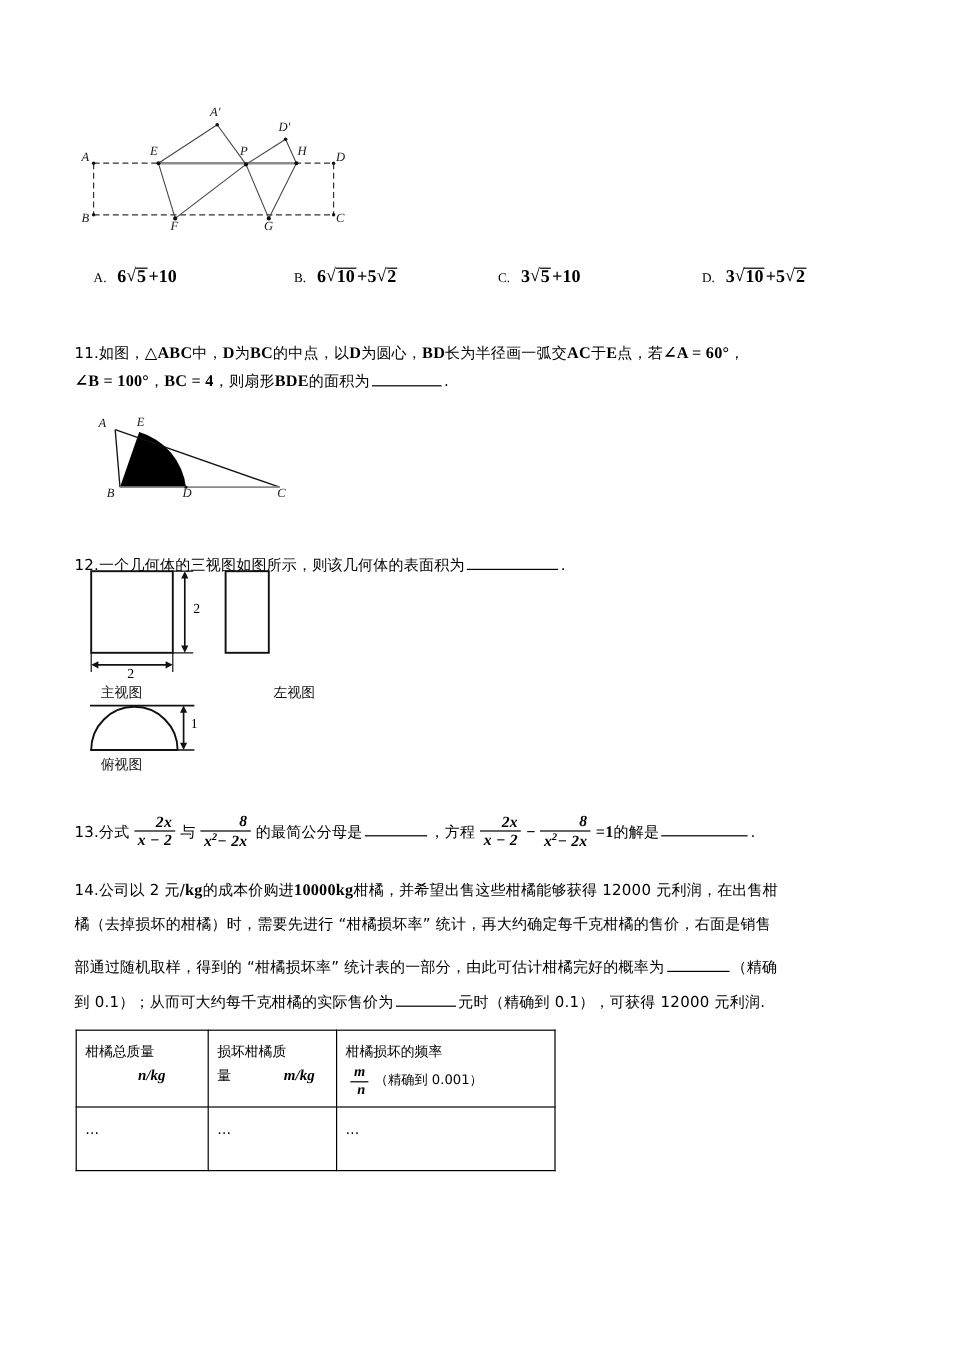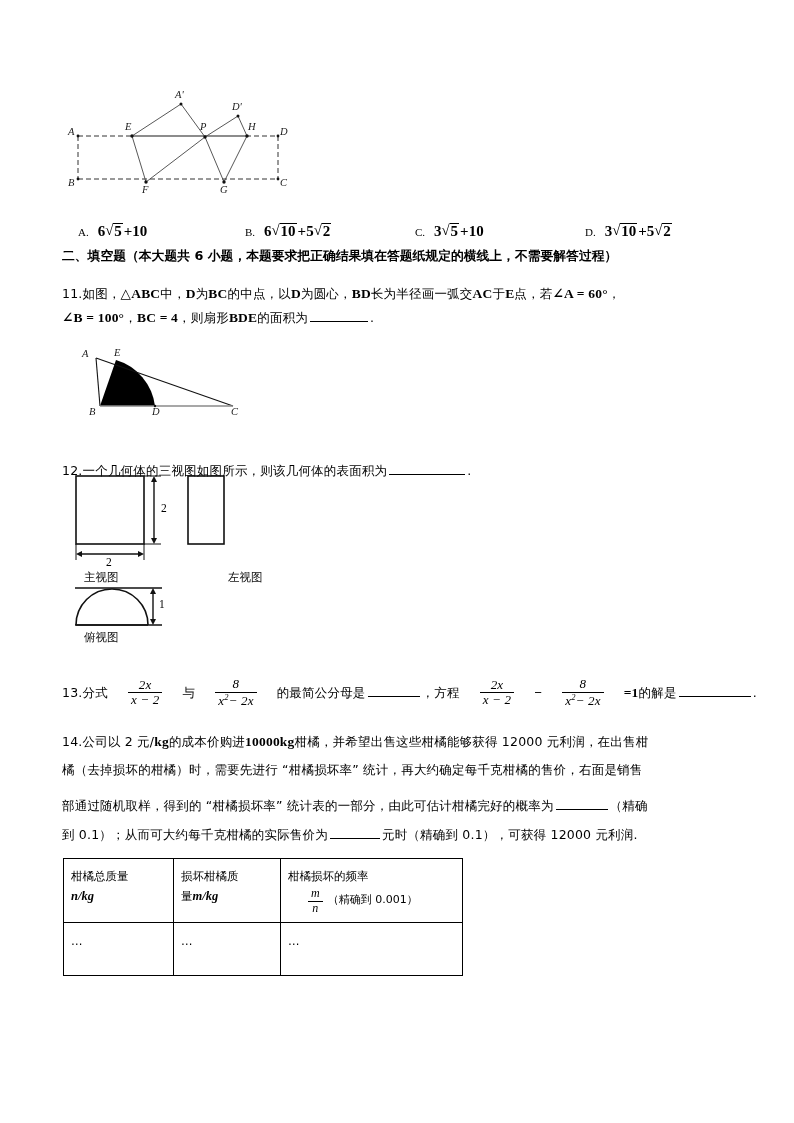--- a/index.html
+++ b/index.html
@@ -88,27 +88,27 @@
   .rad > span {
     border-top: 1.3px solid #000;
     display: inline-block;
     padding: 0 1px;
     line-height: 1.05;
   }
   
   .frac {
     display: inline-block;
     vertical-align: middle;
-    text-align: center;
-    font-family: "Liberation Serif", "DejaVu Serif", serif;
-    font-weight: normal;
+    text-align: right;
+    font-family: "Liberation Serif", "DejaVu Serif", serif;
+    font-weight: bold;
     font-style: italic;
     font-size: 13px;
     line-height: 1.12;
-    margin: 0 20px;
+    margin: 0 4px;
     position: relative;
     top: -1px;
   }
   .frac .num { display: block; padding: 0 3px; }
   .frac .den { display: block; padding: 0 3px; border-top: 1.2px solid #000; }
   .frac sup { font-size: 8.5px; font-style: italic; }
   
   .fig { position: absolute; }
   .lbl {
     position: absolute;
@@ -150,20 +150,21 @@
   }
   #freq-table td.c1 { width: 95px; }
   #freq-table td.c2 { width: 92px; }
   #freq-table td.c3 { width: 167px; }
   #freq-table tr.data td { height: 36px; padding-top: 8px; }
   .unit {
     font-family: "Liberation Serif", "DejaVu Serif", serif;
     font-weight: bold;
     font-style: italic;
     font-size: 12.5px;
+    margin-left: 44px;
   }
   .small-cn { font-size: 11px; }
   .q-line { position: absolute; }
 </style>
 </head>
 <body>
 
 <div class="page">
 
   <div class="fig" id="fig1" style="left:60px; top:85px; width:320px; height:115px;">
@@ -235,21 +236,20 @@
     </div>
 
     <div class="option" style="left:507px;">
       <span class="opt-label">D.</span>
       <span class="opt-expr">
         <span>3</span><span class="rad"><span>10</span></span><span>+</span><span>5</span><span class="rad"><span>2</span></span>
       </span>
     </div>
   </div>
 
-  <div class="sec-title q-line" style="left:62px; top:248px; width:700px;">二、填空题（本大题共 6 小题，本题要求把正确结果填在答题纸规定的横线上，不需要解答过程）</div>
 
   <div class="cn q-line" style="left:62px; top:284px; width:700px;">
     <span>11.</span><span>如图，</span><span class="mathb">△ABC</span><span>中，</span><span class="mathb">D</span><span>为</span><span class="mathb">BC</span><span>的中点，以</span><span class="mathb">D</span><span>为圆心，</span><span class="mathb">BD</span><span>长为半径画一弧交</span><span class="mathb">AC</span><span>于</span><span class="mathb">E</span><span>点，若</span><span class="mathb">∠A = 60°</span><span>，</span>
   </div>
   <div class="cn q-line" style="left:62px; top:308px; width:700px;">
     <span class="mathb">∠B = 100°</span><span>，</span><span class="mathb">BC = 4</span><span>，则扇形</span><span class="mathb">BDE</span><span>的面积为</span><span class="blank" style="width:58px;"></span><span>.</span>
   </div>
 
   <div class="fig" id="fig2" style="left:70px; top:344px; width:260px; height:78px;">
     <svg width="260" height="78" viewBox="0 0 260 78">

